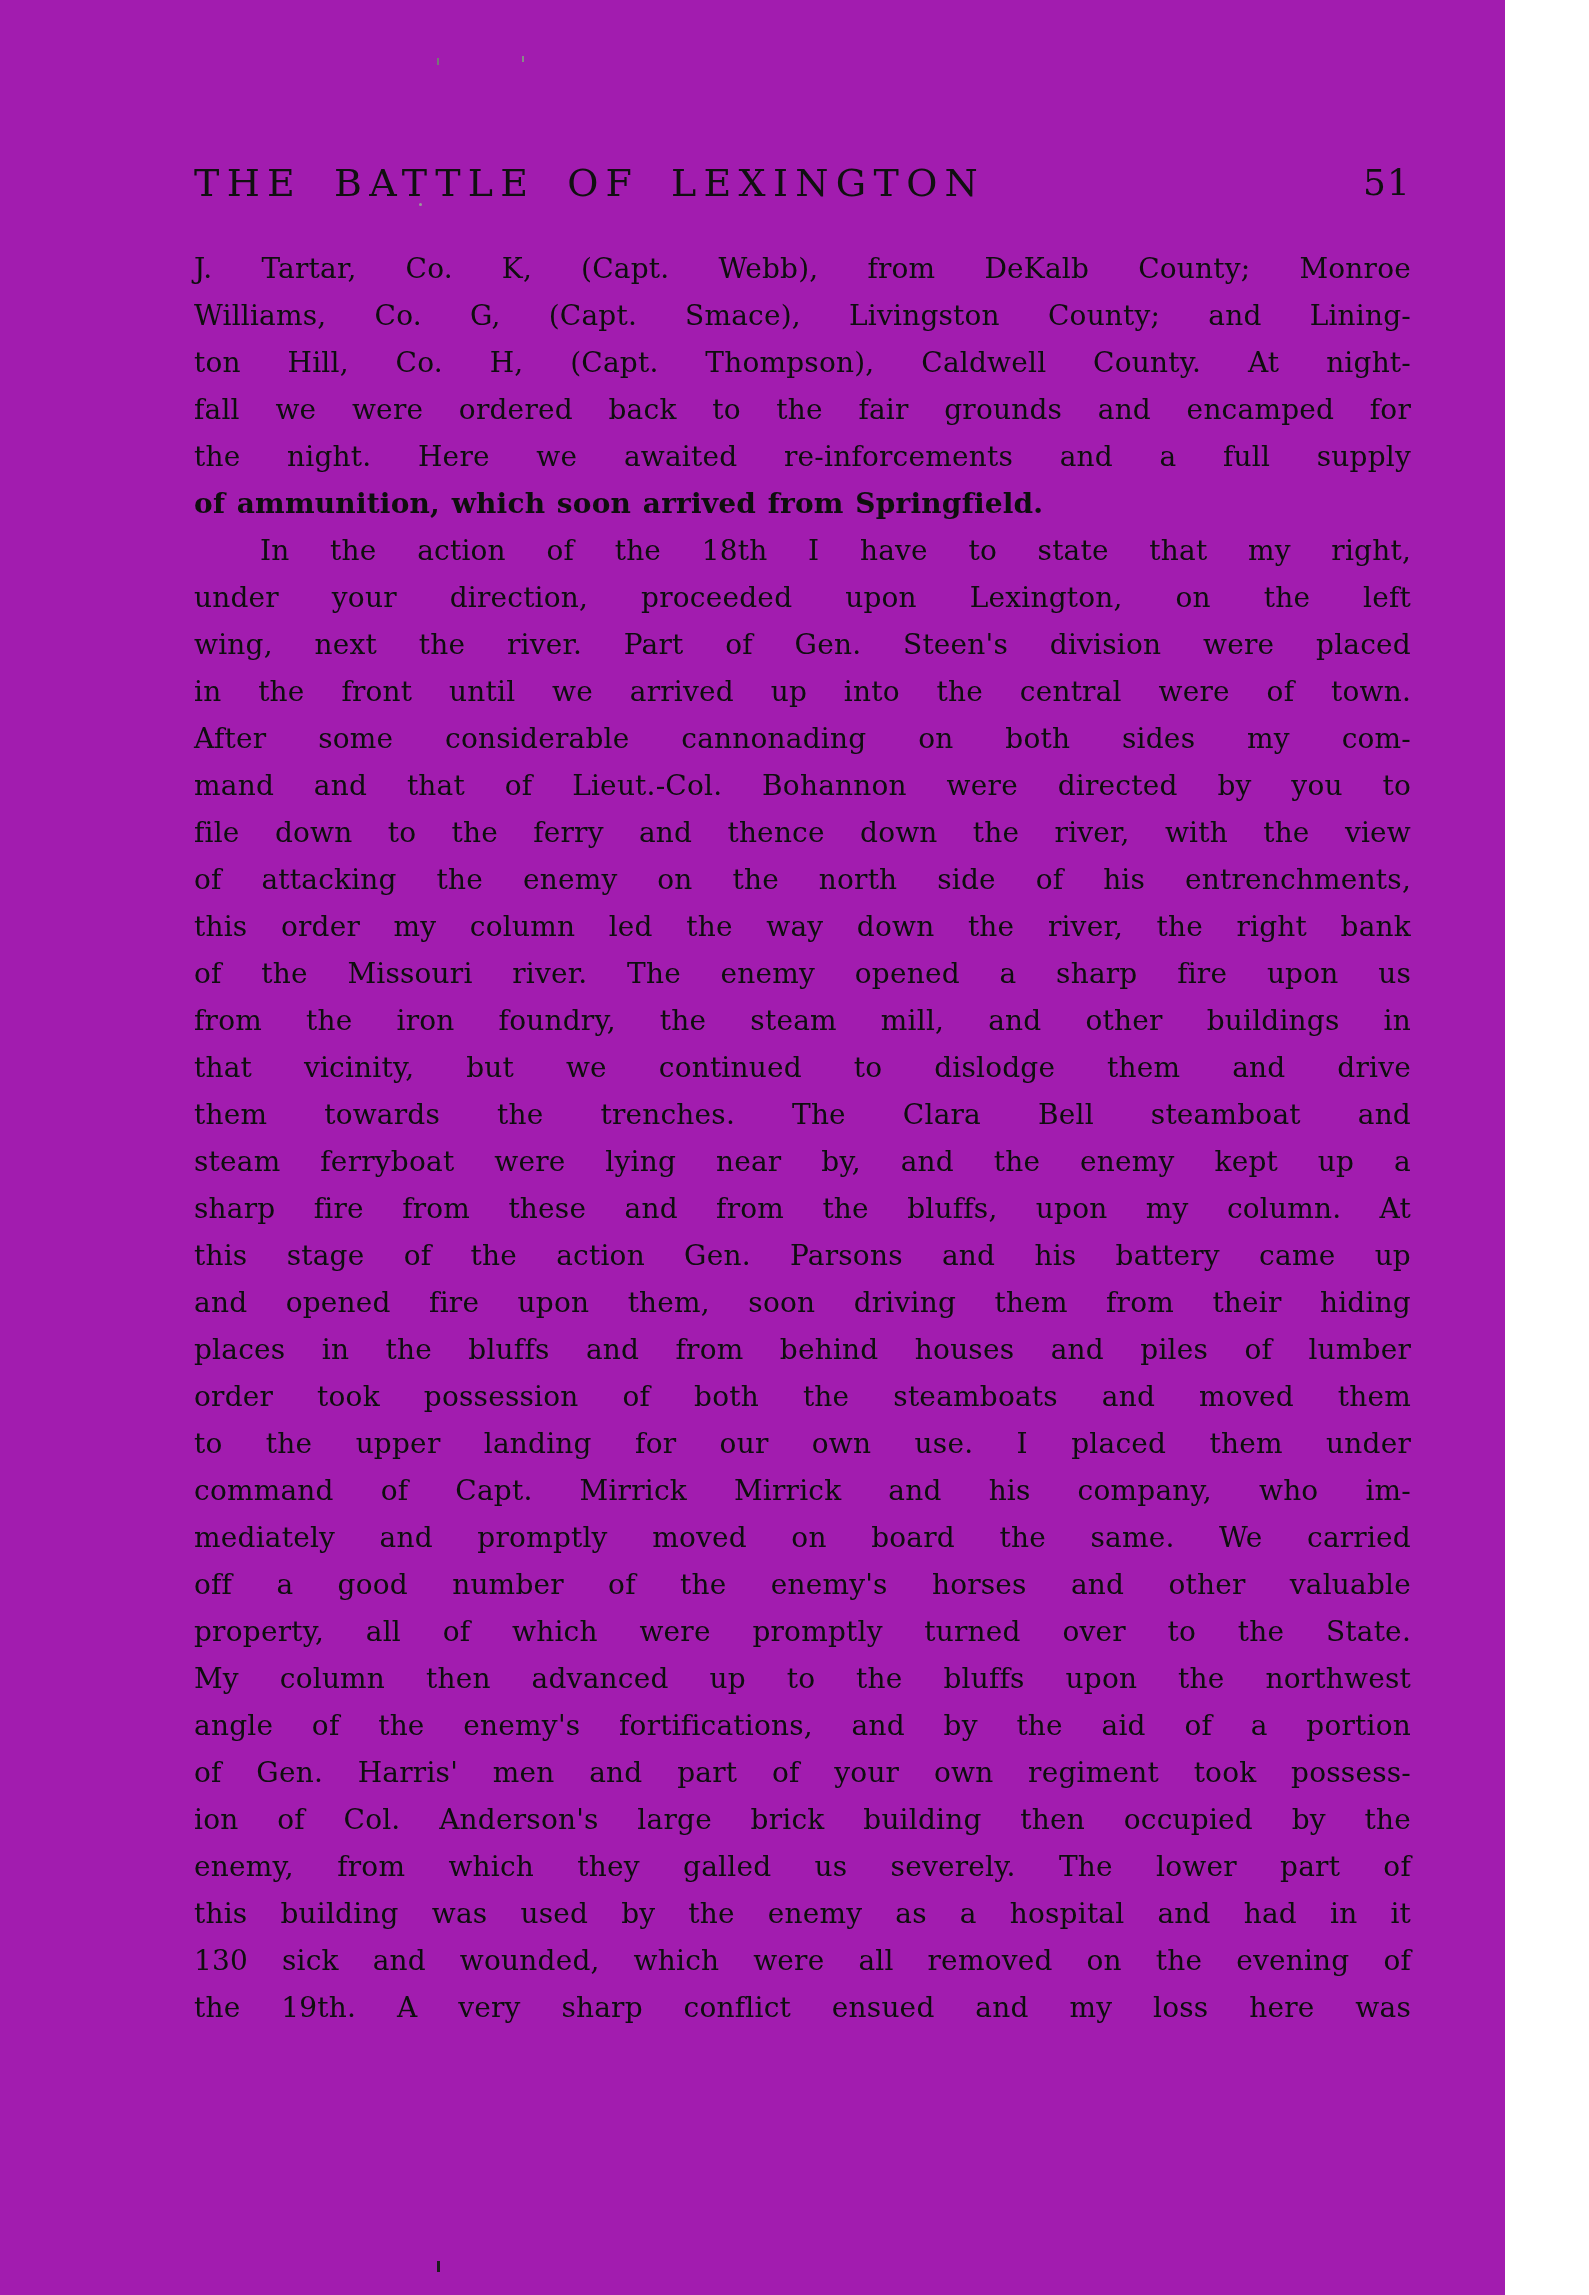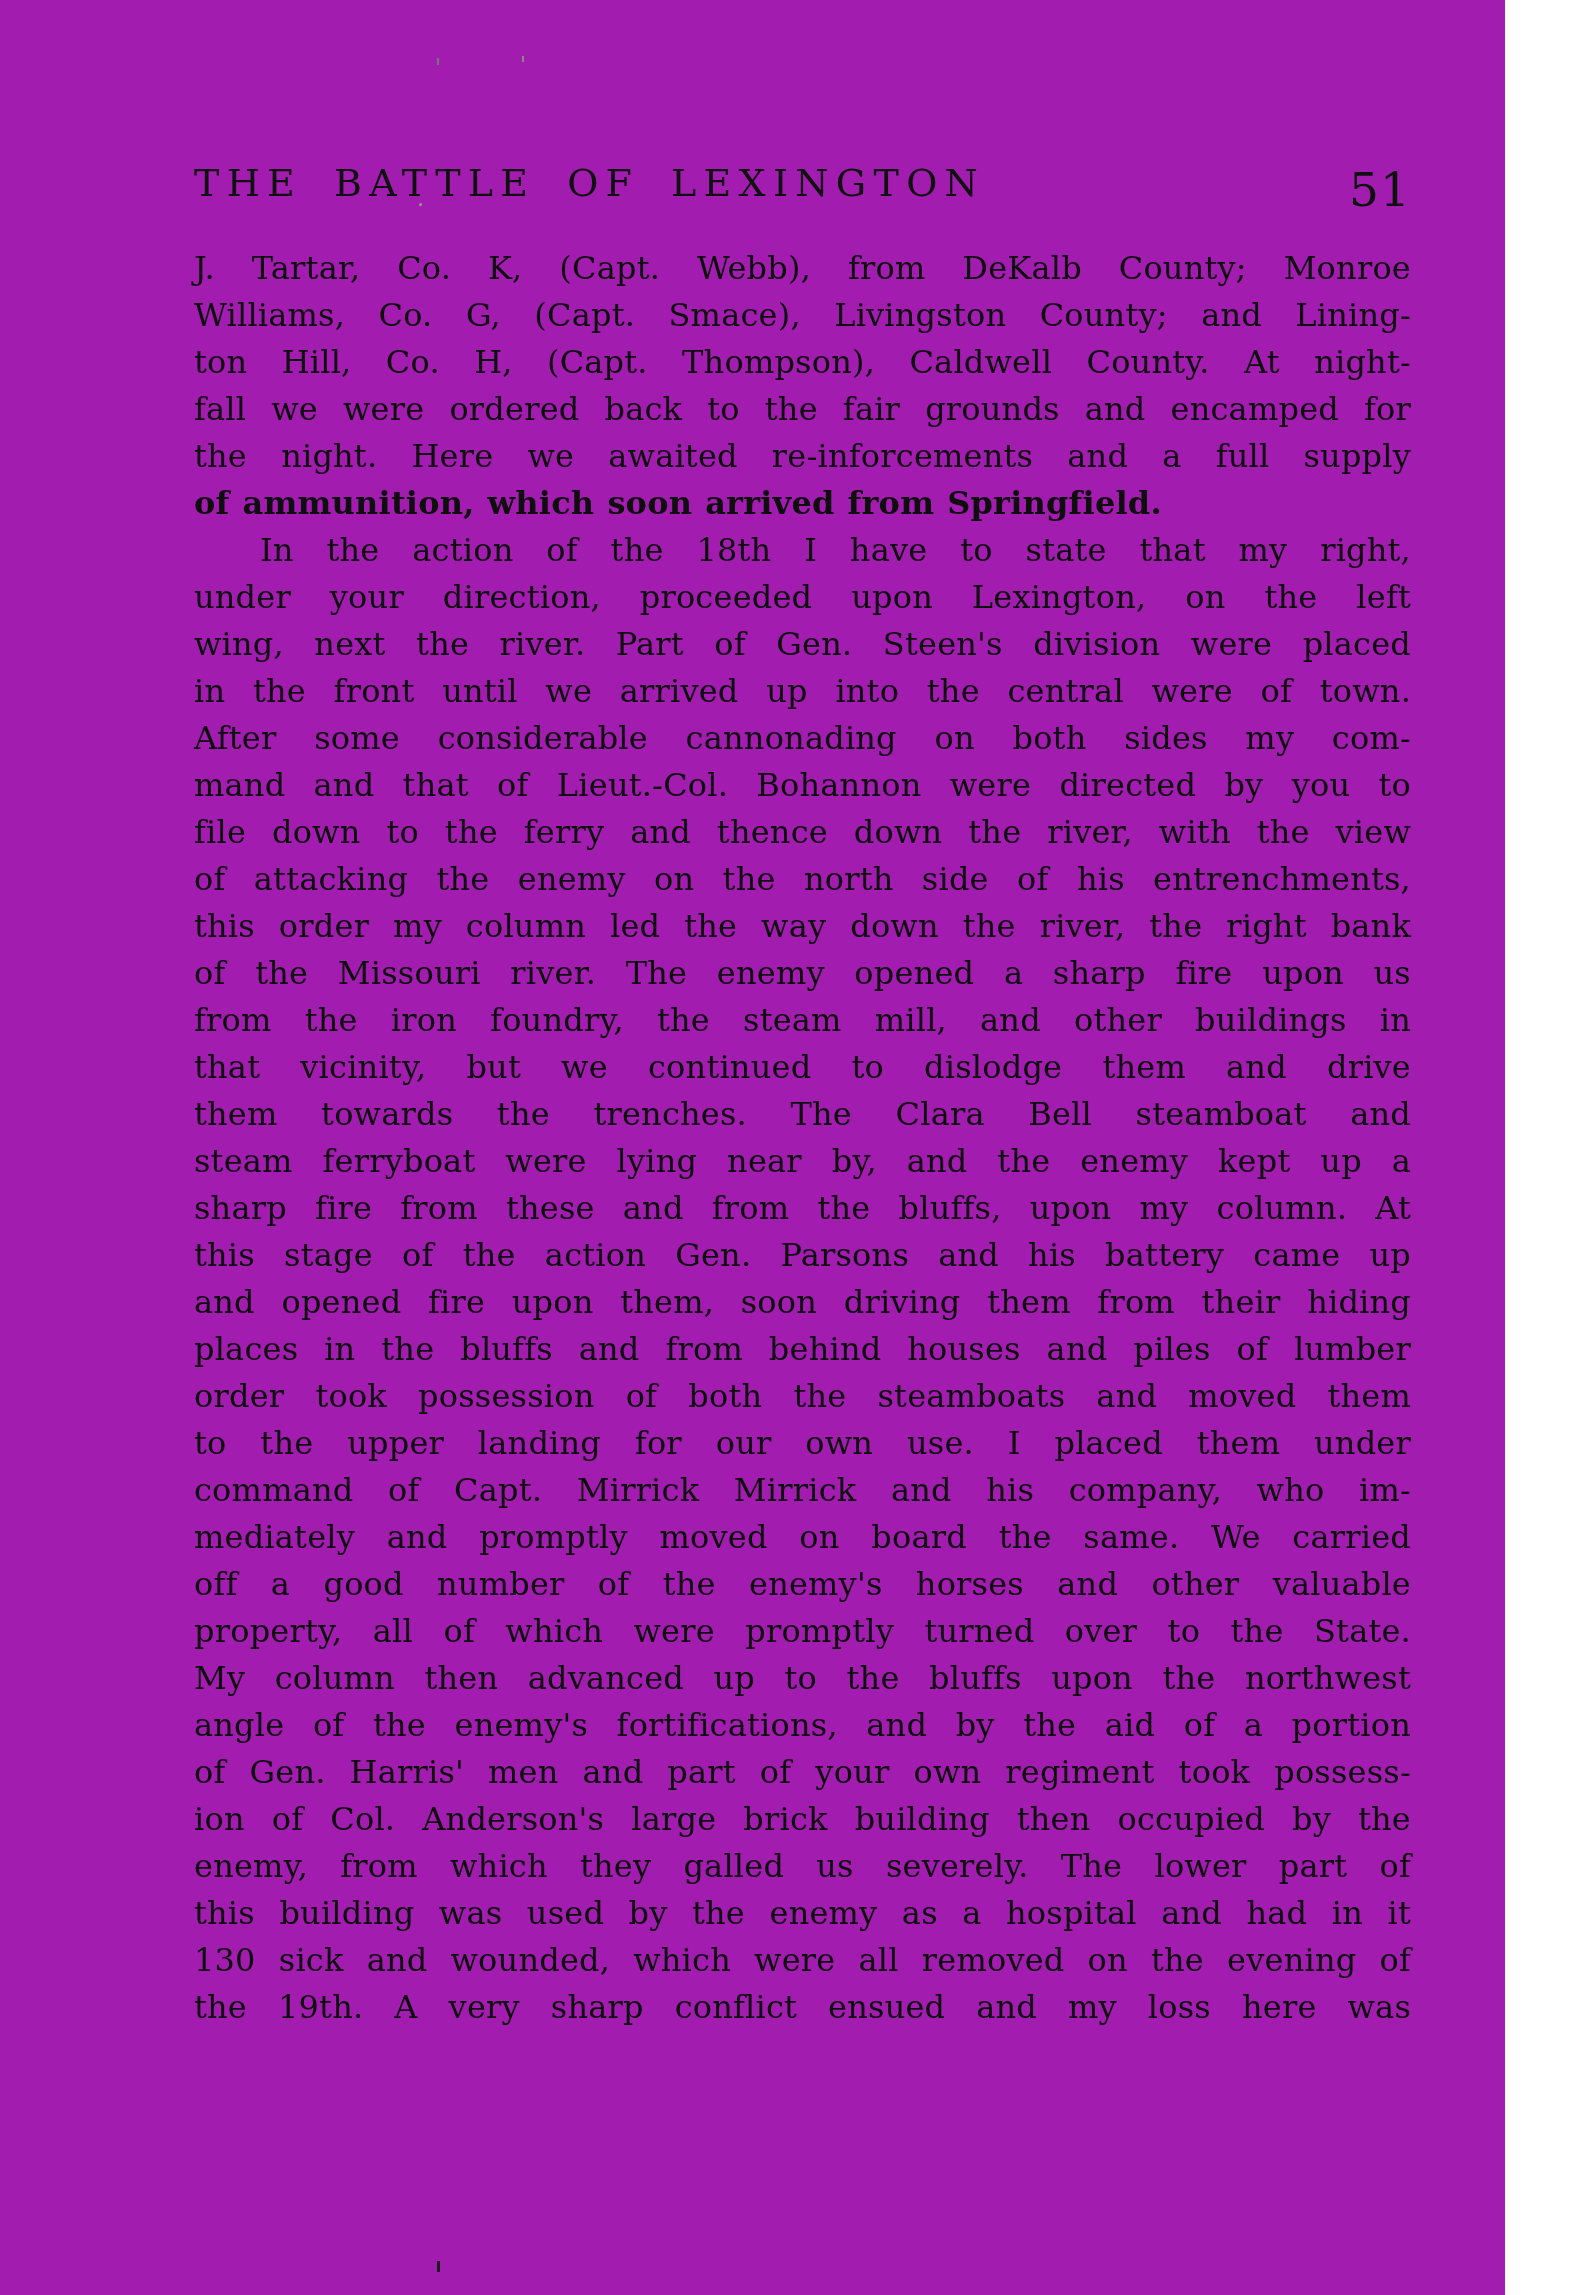--- a/index.html
+++ b/index.html
@@ -26,33 +26,33 @@
     align-items: flex-start;
   }
   .running-title {
     font-size: 38px;
     letter-spacing: 7.3px;
     word-spacing: 12.4px;
     white-space: nowrap;
     color: #101010;
   }
   .page-number {
-    font-size: 47px;
+    font-size: 36px;
     letter-spacing: 1.1px;
     color: #101010;
     padding-top: 1.1px;
   }
   .page-body {
     position: absolute;
     left: 194px;
     top: 245px;
     width: 1217px;
   }
   .line {
-    font-size: 32px;
+    font-size: 28px;
     line-height: 47px;
     letter-spacing: 0.2px;
     word-spacing: 1.7px;
     text-align: justify;
     text-align-last: justify;
     color: #0e0e0e;
   }
   .line--end {
     text-align-last: left;
     font-weight: bold;

